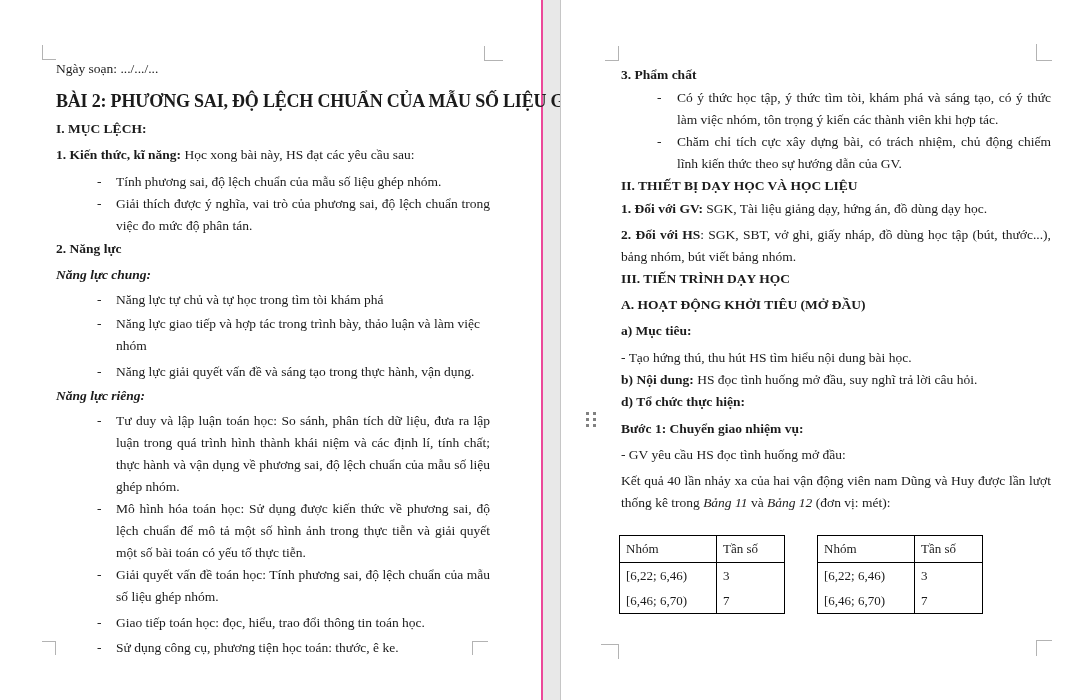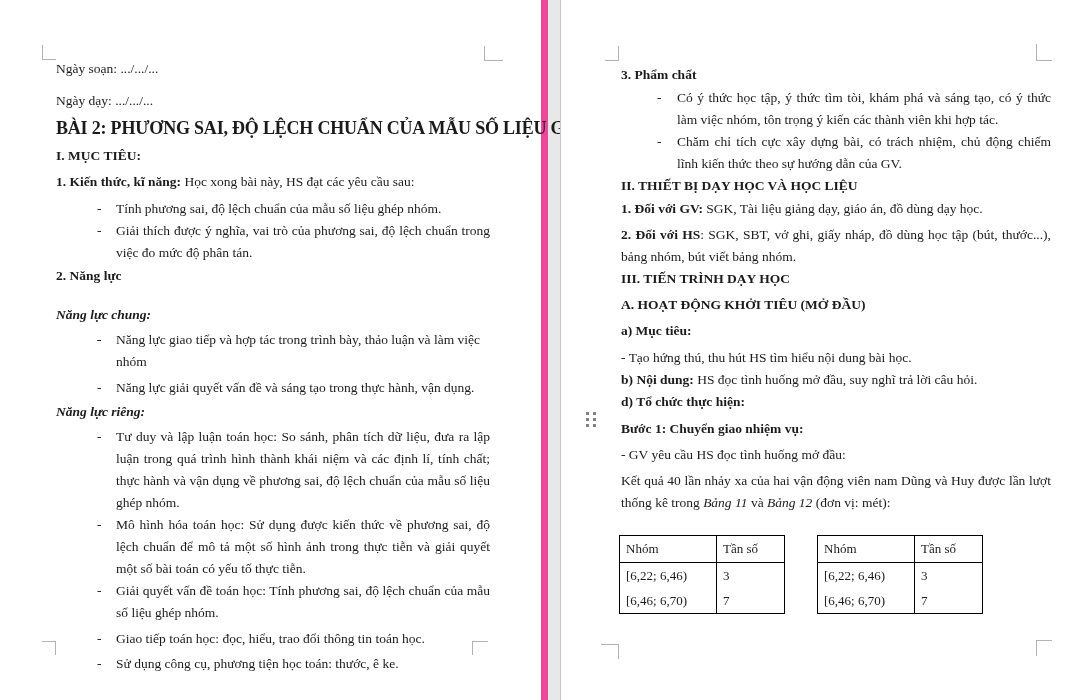--- a/index.html
+++ b/index.html
@@ -4,21 +4,21 @@
 <style>
   html,body{margin:0;padding:0;}
   body{
     width:1087px;height:700px;overflow:hidden;
     background:#e8e8e8;
     font-family:"Liberation Serif","DejaVu Serif",serif;
     color:#1b1b1b;
   }
   .canvas{position:relative;width:1087px;height:700px;}
   .page{position:absolute;top:0;height:700px;background:#ffffff;}
-  .page-left{left:0;width:541px;border-right:7px solid #ec4899;}
+  .page-left{left:0;width:541px;border-right:2px solid #ec4899;}
   .page-right{left:560px;width:527px;border-left:1px solid #c6c6c6;}
   .content{position:absolute;font-size:13.5px;line-height:22px;}
   .content-left{left:56px;top:58px;width:434px;}
   .content-right{left:60px;top:64px;width:430px;}
   p{margin:0;padding:0;}
   .just{text-align:justify;}
   b{font-weight:bold;}
   .bi{font-weight:bold;font-style:italic;}
   .title{font-weight:bold;text-align:center;white-space:nowrap;font-size:18px;letter-spacing:-0.2px;}
   .hd{font-weight:bold;}
@@ -54,32 +54,31 @@
 <div class="canvas">
 
   <div class="page page-left">
     <div class="cm cm-lb" style="left:42px;top:45px;width:13px;height:14px;"></div>
     <div class="cm cm-lb" style="left:484px;top:46px;width:18px;height:14px;"></div>
     <div class="cm cm-rt" style="left:42px;top:641px;width:13px;height:13px;"></div>
     <div class="cm cm-lt" style="left:472px;top:641px;width:15px;height:13px;"></div>
 
     <div class="content content-left">
       <p style="margin-bottom:10px">Ngày soạn: .../.../...</p>
-      <p style="margin-bottom:5px">Ngày dạy: .../.../...</p>
       <p class="title" style="margin-bottom:6px">BÀI 2: PHƯƠNG SAI, ĐỘ LỆCH CHUẨN CỦA MẪU SỐ LIỆU GHÉP NHÓM</p>
-      <p class="hd" style="margin-bottom:4px">I. MỤC TIÊU:</p>
+      <p class="hd" style="margin-bottom:4px">I. MỤC LỆCH:</p>
       <p style="margin-bottom:5px"><b>1. Kiến thức, kĩ năng:</b><span> Học xong bài này, HS đạt các yêu cầu sau:</span></p>
 
       <div class="bullet just" style="margin-bottom:0"><span class="dash">-</span><span>Tính phương sai, độ lệch chuẩn của mẫu số liệu ghép nhóm.</span></div>
       <div class="bullet just" style="margin-bottom:1px"><span class="dash">-</span><span>Giải thích được ý nghĩa, vai trò của phương sai, độ lệch chuẩn trong việc đo mức độ phân tán.</span></div>
 
-      <p class="hd" style="margin-bottom:17px">2. Năng lực</p>
+      <p class="hd" style="margin-bottom:4px">2. Năng lực</p>
       <p class="bi" style="margin-bottom:3px">Năng lực chung:</p>
 
-      <div class="bullet" style="margin-bottom:2px"><span class="dash">-</span></div>
+      <div class="bullet" style="margin-bottom:2px"><span class="dash">-</span><span>Năng lực tự chủ và tự học trong tìm tòi khám phá</span></div>
       <div class="bullet" style="margin-bottom:4px"><span class="dash">-</span><span>Năng lực giao tiếp và hợp tác trong trình bày, thảo luận và làm việc nhóm</span></div>
       <div class="bullet" style="margin-bottom:2px"><span class="dash">-</span><span>Năng lực giải quyết vấn đề và sáng tạo trong thực hành, vận dụng.</span></div>
 
       <p class="bi" style="margin-bottom:3px">Năng lực riêng:</p>
 
       <div class="bullet just" style="margin-bottom:0"><span class="dash">-</span><span>Tư duy và lập luận toán học: So sánh, phân tích dữ liệu, đưa ra lập luận trong quá trình hình thành khái niệm và các định lí, tính chất; thực hành và vận dụng về phương sai, độ lệch chuẩn của mẫu số liệu ghép nhóm.</span></div>
       <div class="bullet just" style="margin-bottom:0"><span class="dash">-</span><span>Mô hình hóa toán học: Sử dụng được kiến thức về phương sai, độ lệch chuẩn để mô tả một số hình ảnh trong thực tiễn và giải quyết một số bài toán có yếu tố thực tiễn.</span></div>
       <div class="bullet just" style="margin-bottom:4px"><span class="dash">-</span><span>Giải quyết vấn đề toán học: Tính phương sai, độ lệch chuẩn của mẫu số liệu ghép nhóm.</span></div>
       <div class="bullet" style="margin-bottom:3px"><span class="dash">-</span><span>Giao tiếp toán học: đọc, hiểu, trao đổi thông tin toán học.</span></div>
       <div class="bullet"><span class="dash">-</span><span>Sử dụng công cụ, phương tiện học toán: thước, ê ke.</span></div>
@@ -101,21 +100,21 @@
         <i></i>
     </div>
 
     <div class="content content-right">
       <p class="hd" style="margin-bottom:1px">3. Phẩm chất</p>
 
       <div class="bullet-r just" style="margin-bottom:0"><span class="dash">-</span><span>Có ý thức học tập, ý thức tìm tòi, khám phá và sáng tạo, có ý thức làm việc nhóm, tôn trọng ý kiến các thành viên khi hợp tác.</span></div>
       <div class="bullet-r just" style="margin-bottom:0"><span class="dash">-</span><span>Chăm chỉ tích cực xây dựng bài, có trách nhiệm, chủ động chiếm lĩnh kiến thức theo sự hướng dẫn của GV.</span></div>
 
       <p class="hd" style="margin-bottom:1px">II. THIẾT BỊ DẠY HỌC VÀ HỌC LIỆU</p>
-      <p style="margin-bottom:4px"><b>1. Đối với GV:</b><span> SGK, Tài liệu giảng dạy, giáo án, đồ dùng dạy học.</span></p>
+      <p style="margin-bottom:4px"><b>1. Đối với GV:</b><span> SGK, Tài liệu giảng dạy, hứng án, đồ dùng dạy học.</span></p>
       <p class="just" style="margin-bottom:0"><b>2. Đối với HS</b><span>: SGK, SBT, vở ghi, giấy nháp, đồ dùng học tập (bút, thước...), bảng nhóm, bút viết bảng nhóm.</span></p>
       <p class="hd" style="margin-bottom:4px">III. TIẾN TRÌNH DẠY HỌC</p>
       <p class="hd" style="margin-bottom:4px">A. HOẠT ĐỘNG KHỞI TIÊU (MỞ ĐẦU)</p>
       <p class="hd" style="margin-bottom:5px">a) Mục tiêu:</p>
       <p style="margin-bottom:0">- Tạo hứng thú, thu hút HS tìm hiểu nội dung bài học.</p>
       <p style="margin-bottom:0"><b>b) Nội dung:</b><span> HS đọc tình huống mở đầu, suy nghĩ trả lời câu hỏi.</span></p>
       <p class="hd" style="margin-bottom:5px">d) Tổ chức thực hiện:</p>
       <p class="hd" style="margin-bottom:4px">Bước 1: Chuyển giao nhiệm vụ:</p>
       <p style="margin-bottom:4px">- GV yêu cầu HS đọc tình huống mở đầu:</p>
       <p class="just" style="margin-bottom:21px"><span>Kết quả 40 lần nhảy xa của hai vận động viên nam Dũng và Huy được lần lượt thống kê trong </span><i>Bảng 11</i><span> và </span><i>Bảng 12</i><span> (đơn vị: mét):</span></p>

